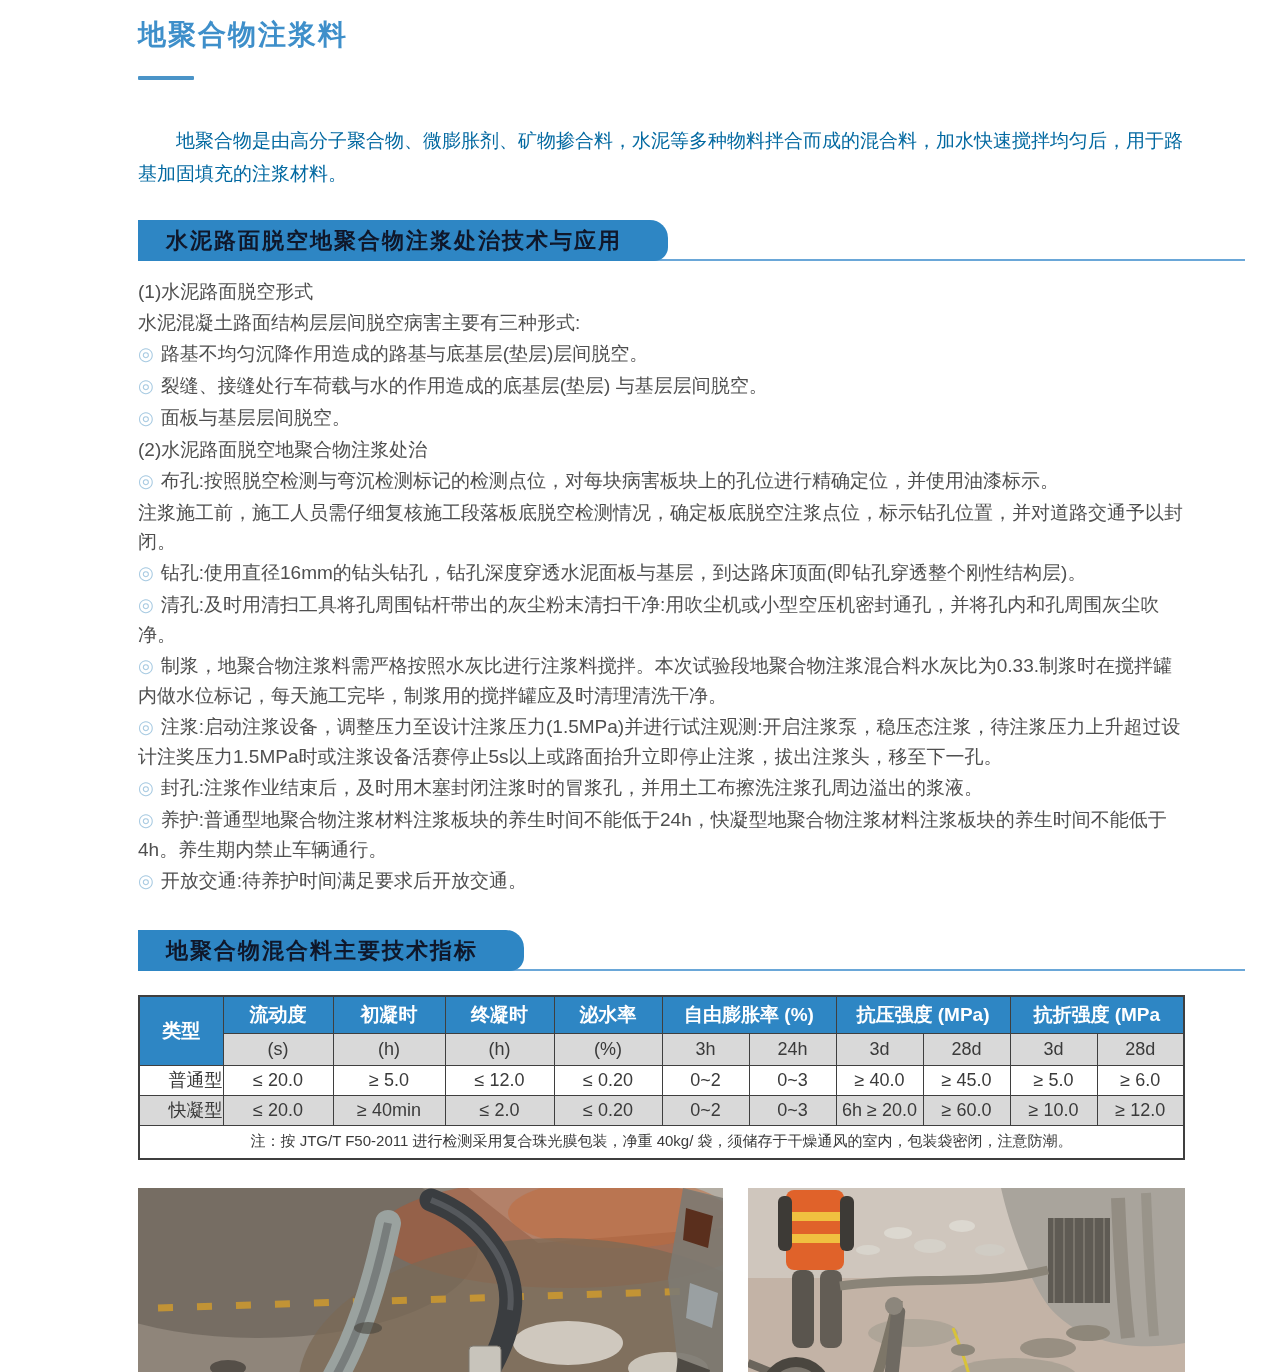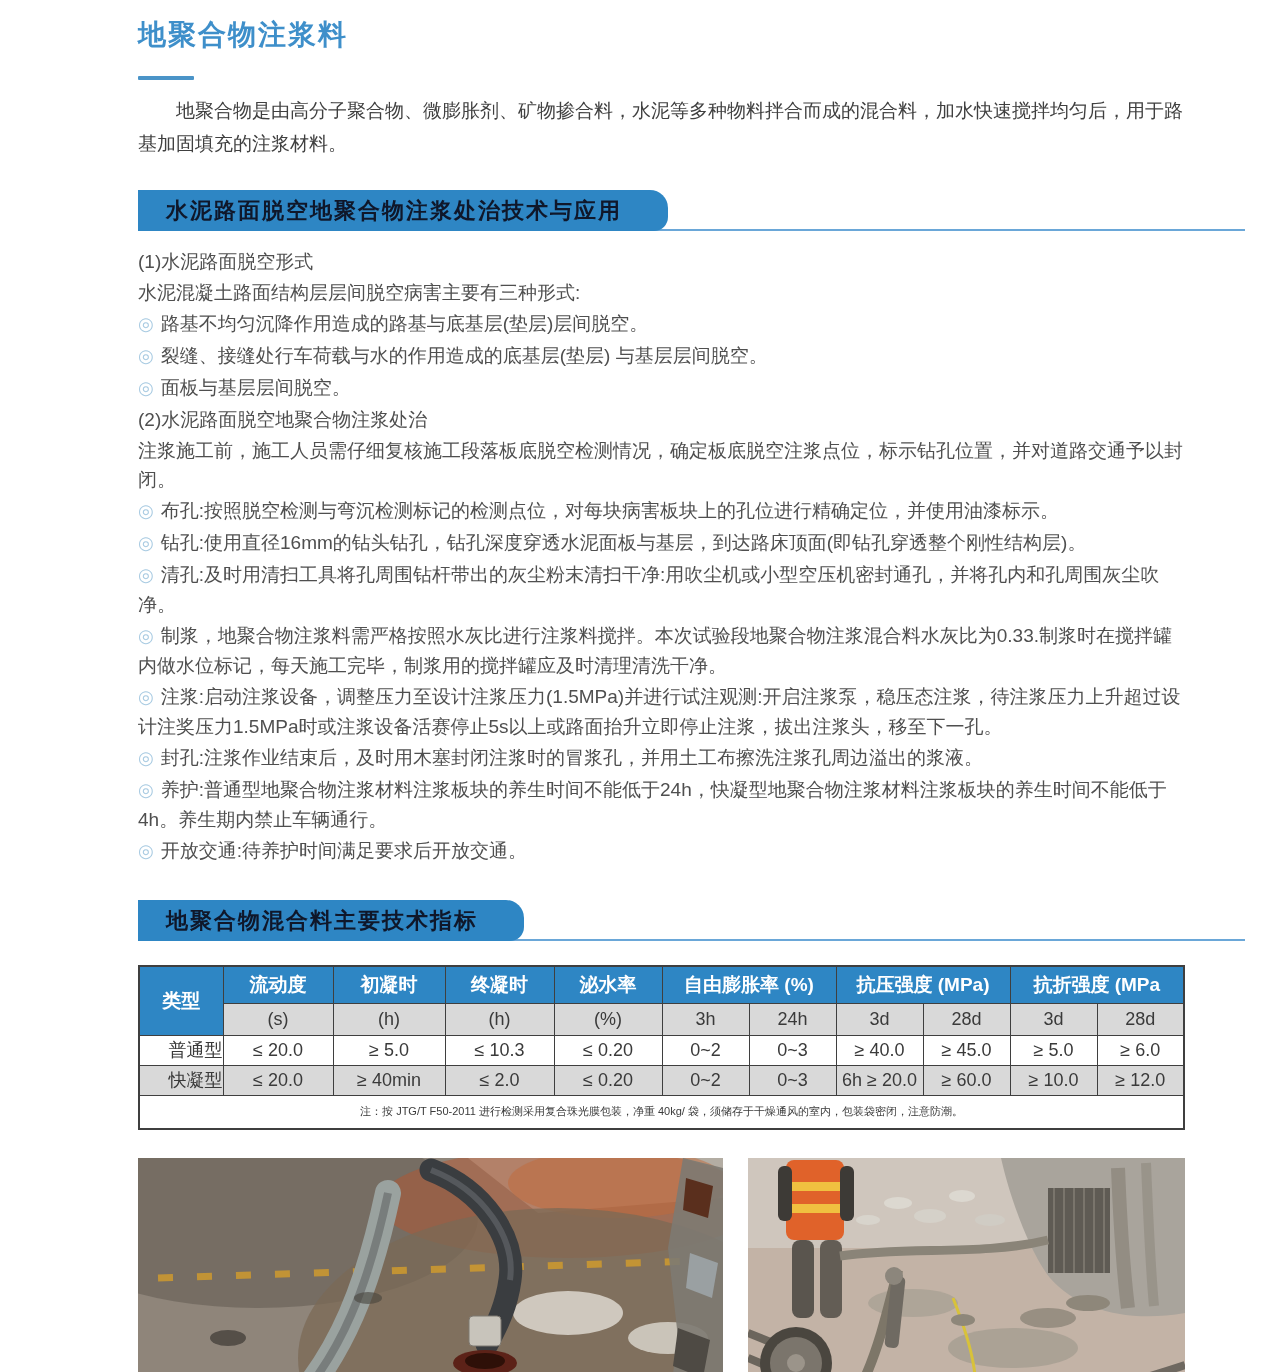--- a/index.html
+++ b/index.html
@@ -11,21 +11,21 @@
     overflow: hidden;
   }
   .page { position: relative; width: 1280px; height: 1178px; background:#fff; }
   .content { margin-left: 138px; width: 1047px; padding-top: 16px; }
 
   
   .doc-title { font-size: 28px; font-weight: bold; color: #3e8fca; letter-spacing: 2px; }
   .title-underline { width: 56px; height: 4px; background: #4a94c8; margin-top: 22px; border-radius: 1px; }
 
   
-  .intro { margin-top: 14px; font-size: 19px; line-height: 33px; color: #404040; text-indent: 2em; }
+  .intro { margin-top: 44px; font-size: 19px; line-height: 33px; color: #0369a1; text-indent: 2em; }
 
   
   .banner-row { position: relative; margin-top: 30px; height: 41px; }
   .banner-row .banner-line { position: absolute; left: 0; right: -60px; bottom: 0; height: 2px; background: #6aa7d8; }
   .banner {
     position: relative; display: inline-block; height: 41px; line-height: 41px;
     background: #2e86c4; color: #0f172a; font-size: 22px; font-weight: bold;
     padding: 0 46px 0 28px; letter-spacing: 2px;
     border-radius: 0 18px 14px 0;
   }
@@ -38,21 +38,21 @@
   
   .spec-table-wrap { margin-top: 24px; }
   table.spec { border-collapse: collapse; width: 1045px; table-layout: fixed; border: 2px solid #3f3f3f; }
   table.spec th, table.spec td { border: 1px solid #3f3f3f; text-align: center; vertical-align: middle; overflow: hidden; white-space: nowrap; }
   table.spec thead tr.h1 th { background: #2e86c4; color: #fff; font-size: 19px; font-weight: bold; height: 37px; }
   table.spec thead tr.h2 th { background: #d9d9d9; color: #3a3a3a; font-size: 18px; font-weight: normal; height: 32px; }
   table.spec th.corner { background: #2e86c4; color: #fff; font-size: 19px; font-weight: bold; }
   table.spec tbody td { font-size: 18px; color: #3a3a3a; height: 30px; background: #ffffff; }
   table.spec tbody tr.alt td { background: #d9d9d9; }
   table.spec td.rowlabel { font-weight: normal; text-align: right; }
-  table.spec tr.note-row td { background: #fff; font-size: 11px; color: #3a3a3a; height: 34px; white-space: normal; }
+  table.spec tr.note-row td { background: #fff; font-size: 15px; color: #3a3a3a; height: 34px; white-space: normal; }
 
   
   .photos { display: flex; margin-top: 28px; gap: 25px; }
   .photo { position: relative; overflow: hidden; background: #9a9088; }
   .photo svg { display: block; }
   .photo-left { width: 585px; height: 323px; }
   .photo-right { width: 437px; height: 323px; }
 </style>
 </head>
 <body>
@@ -70,22 +70,22 @@
       <div class="banner">水泥路面脱空地聚合物注浆处治技术与应用</div>
     </div>
 
     <div class="body-block">
         <p class="line"><span>(1)水泥路面脱空形式</span></p>
         <p class="line"><span>水泥混凝土路面结构层层间脱空病害主要有三种形式:</span></p>
         <p class="line"><span class="bullet">◎</span><span>路基不均匀沉降作用造成的路基与底基层(垫层)层间脱空。</span></p>
         <p class="line"><span class="bullet">◎</span><span>裂缝、接缝处行车荷载与水的作用造成的底基层(垫层) 与基层层间脱空。</span></p>
         <p class="line"><span class="bullet">◎</span><span>面板与基层层间脱空。</span></p>
         <p class="line"><span>(2)水泥路面脱空地聚合物注浆处治</span></p>
+        <p class="line"><span class="bullet">◎</span><span>布孔:按照脱空检测与弯沉检测标记的检测点位，对每块病害板块上的孔位进行精确定位，并使用油漆标示。</span></p>
         <p class="line"><span>注浆施工前，施工人员需仔细复核施工段落板底脱空检测情况，确定板底脱空注浆点位，标示钻孔位置，并对道路交通予以封闭。</span></p>
-        <p class="line"><span class="bullet">◎</span><span>布孔:按照脱空检测与弯沉检测标记的检测点位，对每块病害板块上的孔位进行精确定位，并使用油漆标示。</span></p>
         <p class="line"><span class="bullet">◎</span><span>钻孔:使用直径16mm的钻头钻孔，钻孔深度穿透水泥面板与基层，到达路床顶面(即钻孔穿透整个刚性结构层)。</span></p>
         <p class="line"><span class="bullet">◎</span><span>清孔:及时用清扫工具将孔周围钻杆带出的灰尘粉末清扫干净:用吹尘机或小型空压机密封通孔，并将孔内和孔周围灰尘吹净。</span></p>
         <p class="line"><span class="bullet">◎</span><span>制浆，地聚合物注浆料需严格按照水灰比进行注浆料搅拌。本次试验段地聚合物注浆混合料水灰比为0.33.制浆时在搅拌罐内做水位标记，每天施工完毕，制浆用的搅拌罐应及时清理清洗干净。</span></p>
         <p class="line"><span class="bullet">◎</span><span>注浆:启动注浆设备，调整压力至设计注浆压力(1.5MPa)并进行试注观测:开启注浆泵，稳压态注浆，待注浆压力上升超过设计注奖压力1.5MPa时或注浆设备活赛停止5s以上或路面抬升立即停止注浆，拔出注浆头，移至下一孔。</span></p>
         <p class="line"><span class="bullet">◎</span><span>封孔:注浆作业结束后，及时用木塞封闭注浆时的冒浆孔，并用土工布擦洗注浆孔周边溢出的浆液。</span></p>
         <p class="line"><span class="bullet">◎</span><span>养护:普通型地聚合物注浆材料注浆板块的养生时间不能低于24h，快凝型地聚合物注浆材料注浆板块的养生时间不能低于4h。养生期内禁止车辆通行。</span></p>
         <p class="line"><span class="bullet">◎</span><span>开放交通:待养护时间满足要求后开放交通。</span></p>
       </div>
 
     <div class="banner-row" style="margin-top:34px;">
@@ -130,21 +130,21 @@
               <th>28d</th>
               <th>3d</th>
               <th>28d</th>
             </tr>
           </thead>
         <tbody>
             <tr>
               <td class="rowlabel">普通型</td>
               <td>≤ 20.0</td>
               <td>≥ 5.0</td>
-              <td>≤ 10.3</td>
+              <td>≤ 12.0</td>
               <td>≤ 0.20</td>
               <td>0~2</td>
               <td>0~3</td>
               <td>≥ 40.0</td>
               <td>≥ 45.0</td>
               <td>≥ 5.0</td>
               <td>≥ 6.0</td>
             </tr>
             <tr class="alt">
               <td class="rowlabel">快凝型</td>

